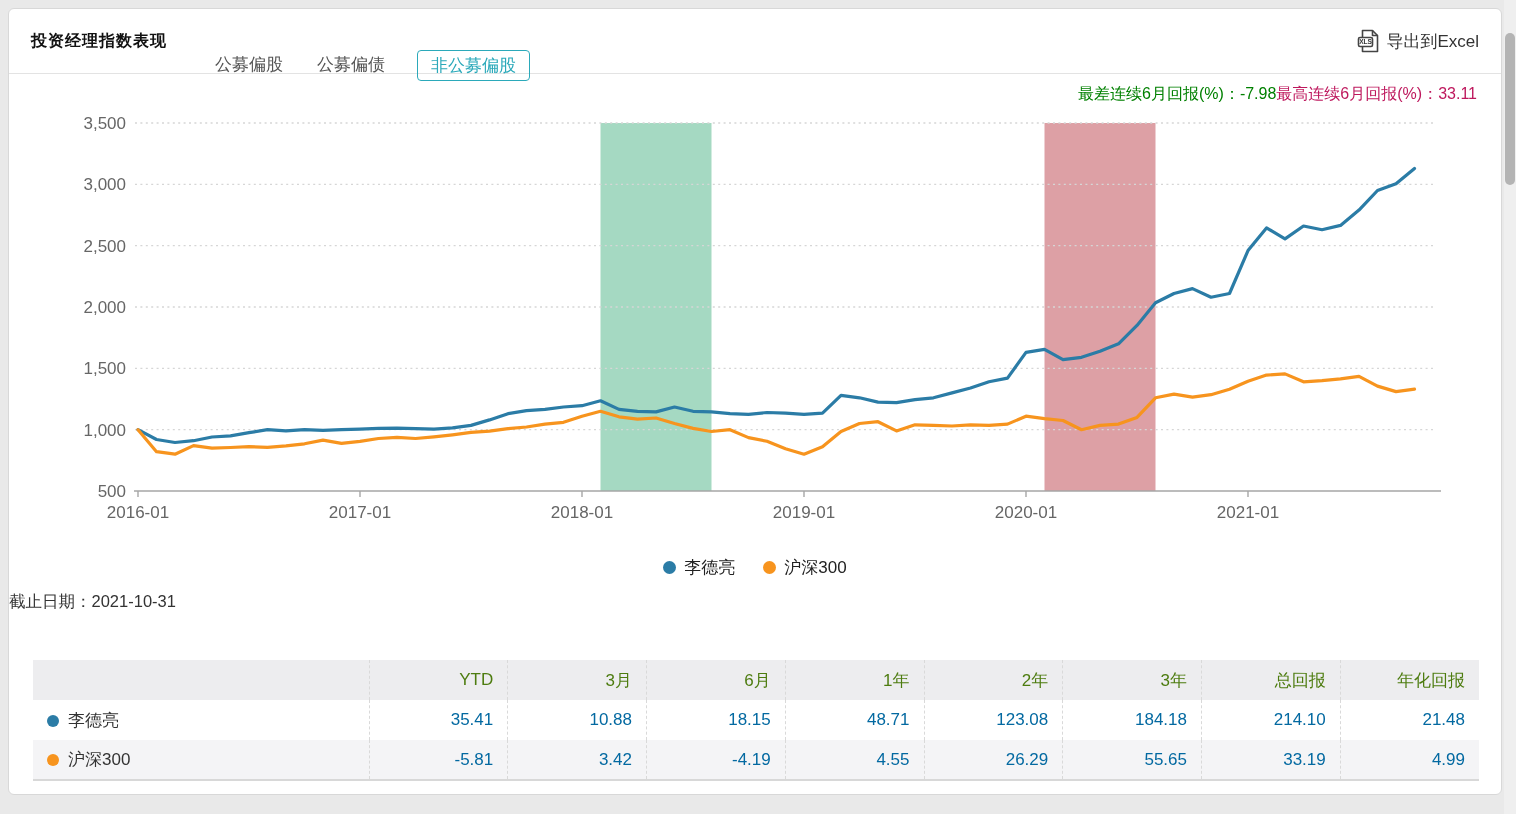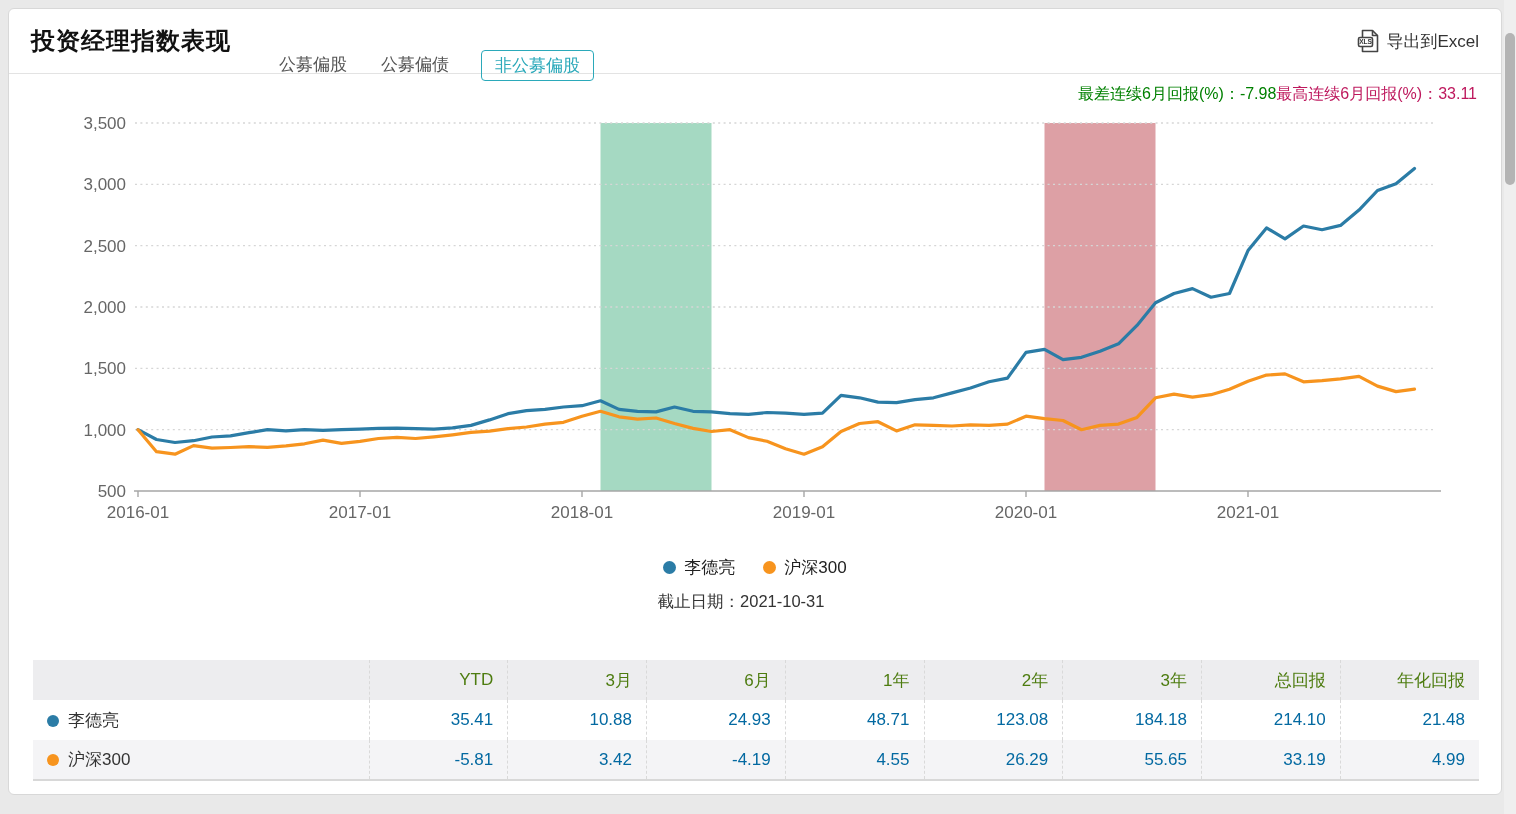--- a/index.html
+++ b/index.html
@@ -7,37 +7,37 @@
     width:1516px;height:814px;background:#e9e9e9;overflow:hidden;position:relative;
     font-family:"Liberation Sans","DejaVu Sans",sans-serif;color:#222;
   }
   .card{
     position:absolute;left:8px;top:8px;width:1494px;height:787px;
     background:#fff;border:1px solid #d8d8d8;border-radius:6px;box-sizing:border-box;
     overflow:hidden;
   }
   
   .hdr{display:flex;align-items:center;height:64px;padding:0 22px;}
-  .title{font-size:24px;font-weight:bold;color:#111;margin-right:46px;letter-spacing:1px;}
+  .title{font-size:16px;font-weight:bold;color:#111;margin-right:46px;letter-spacing:1px;}
   .tabs{display:flex;align-items:flex-end;gap:30px;}
   .tab{font-size:17px;color:#555;cursor:pointer;padding:5px 2px;}
   .tab.active{border:1px solid;border-radius:4px;padding:3px 13px;margin-top:48px;}
   .export{margin-left:auto;display:flex;align-items:center;gap:4px;font-size:17px;color:#333;cursor:pointer;}
   .divider{border-bottom:1px solid #e3e3e3;}
   
   .metrics{display:flex;justify-content:flex-end;padding:10px 24px 0 22px;font-size:16px;height:22px;}
   
   .chart-wrap{margin:2px 0 0 14px;}
   svg text{font-family:"Liberation Sans","DejaVu Sans",sans-serif;}
   
   .legend{display:flex;justify-content:center;align-items:center;gap:28px;margin-top:16px;height:22px;}
   .legend-item{display:flex;align-items:center;gap:8px;font-size:17px;color:#222;cursor:pointer;}
   .dot{display:inline-block;width:13px;height:13px;border-radius:50%;}
   
-  .asof{text-align:center;padding-right:28px;margin-top:13px;font-size:16.5px;color:#333;}
+  .asof{text-align:left;padding-right:28px;margin-top:13px;font-size:16.5px;color:#333;}
   
   .perf-table{margin:47px 24px 0 24px;width:1446px;border-collapse:collapse;font-size:17px;table-layout:fixed;}
   .perf-table th,.perf-table td{height:40px;padding:0 14px;white-space:nowrap;box-sizing:border-box;}
   .perf-table th{background:#ededef;font-weight:normal;color:#4d7c0f;text-align:right;}
   .perf-table th:first-child{width:336px;}
   .perf-table td{text-align:right;color:#0369a1;}
   .perf-table td.name{text-align:left;color:#333;}
   .perf-table th + th,.perf-table td + td{border-left:1px dashed #d9d9d9;}
   .perf-table tbody tr.alt{background:#f4f4f6;}
   .perf-table tbody tr:last-child{border-bottom:2px solid #d8d8d8;}
@@ -145,21 +145,21 @@
         <th>年化回报</th>
       </tr>
     </thead>
     <tbody>
       <tr>
         <td class="name">
           <span class="tdot" style="background-color: rgb(43, 124, 166);"></span><span>李德亮</span>
         </td>
         <td>35.41</td>
         <td>10.88</td>
-        <td>24.93</td>
+        <td>18.15</td>
         <td>48.71</td>
         <td>123.08</td>
         <td>184.18</td>
         <td>214.10</td>
         <td>21.48</td>
       </tr>
       <tr class="alt">
         <td class="name">
           <span class="tdot" style="background-color: rgb(247, 148, 30);"></span><span>沪深300</span>
         </td>

